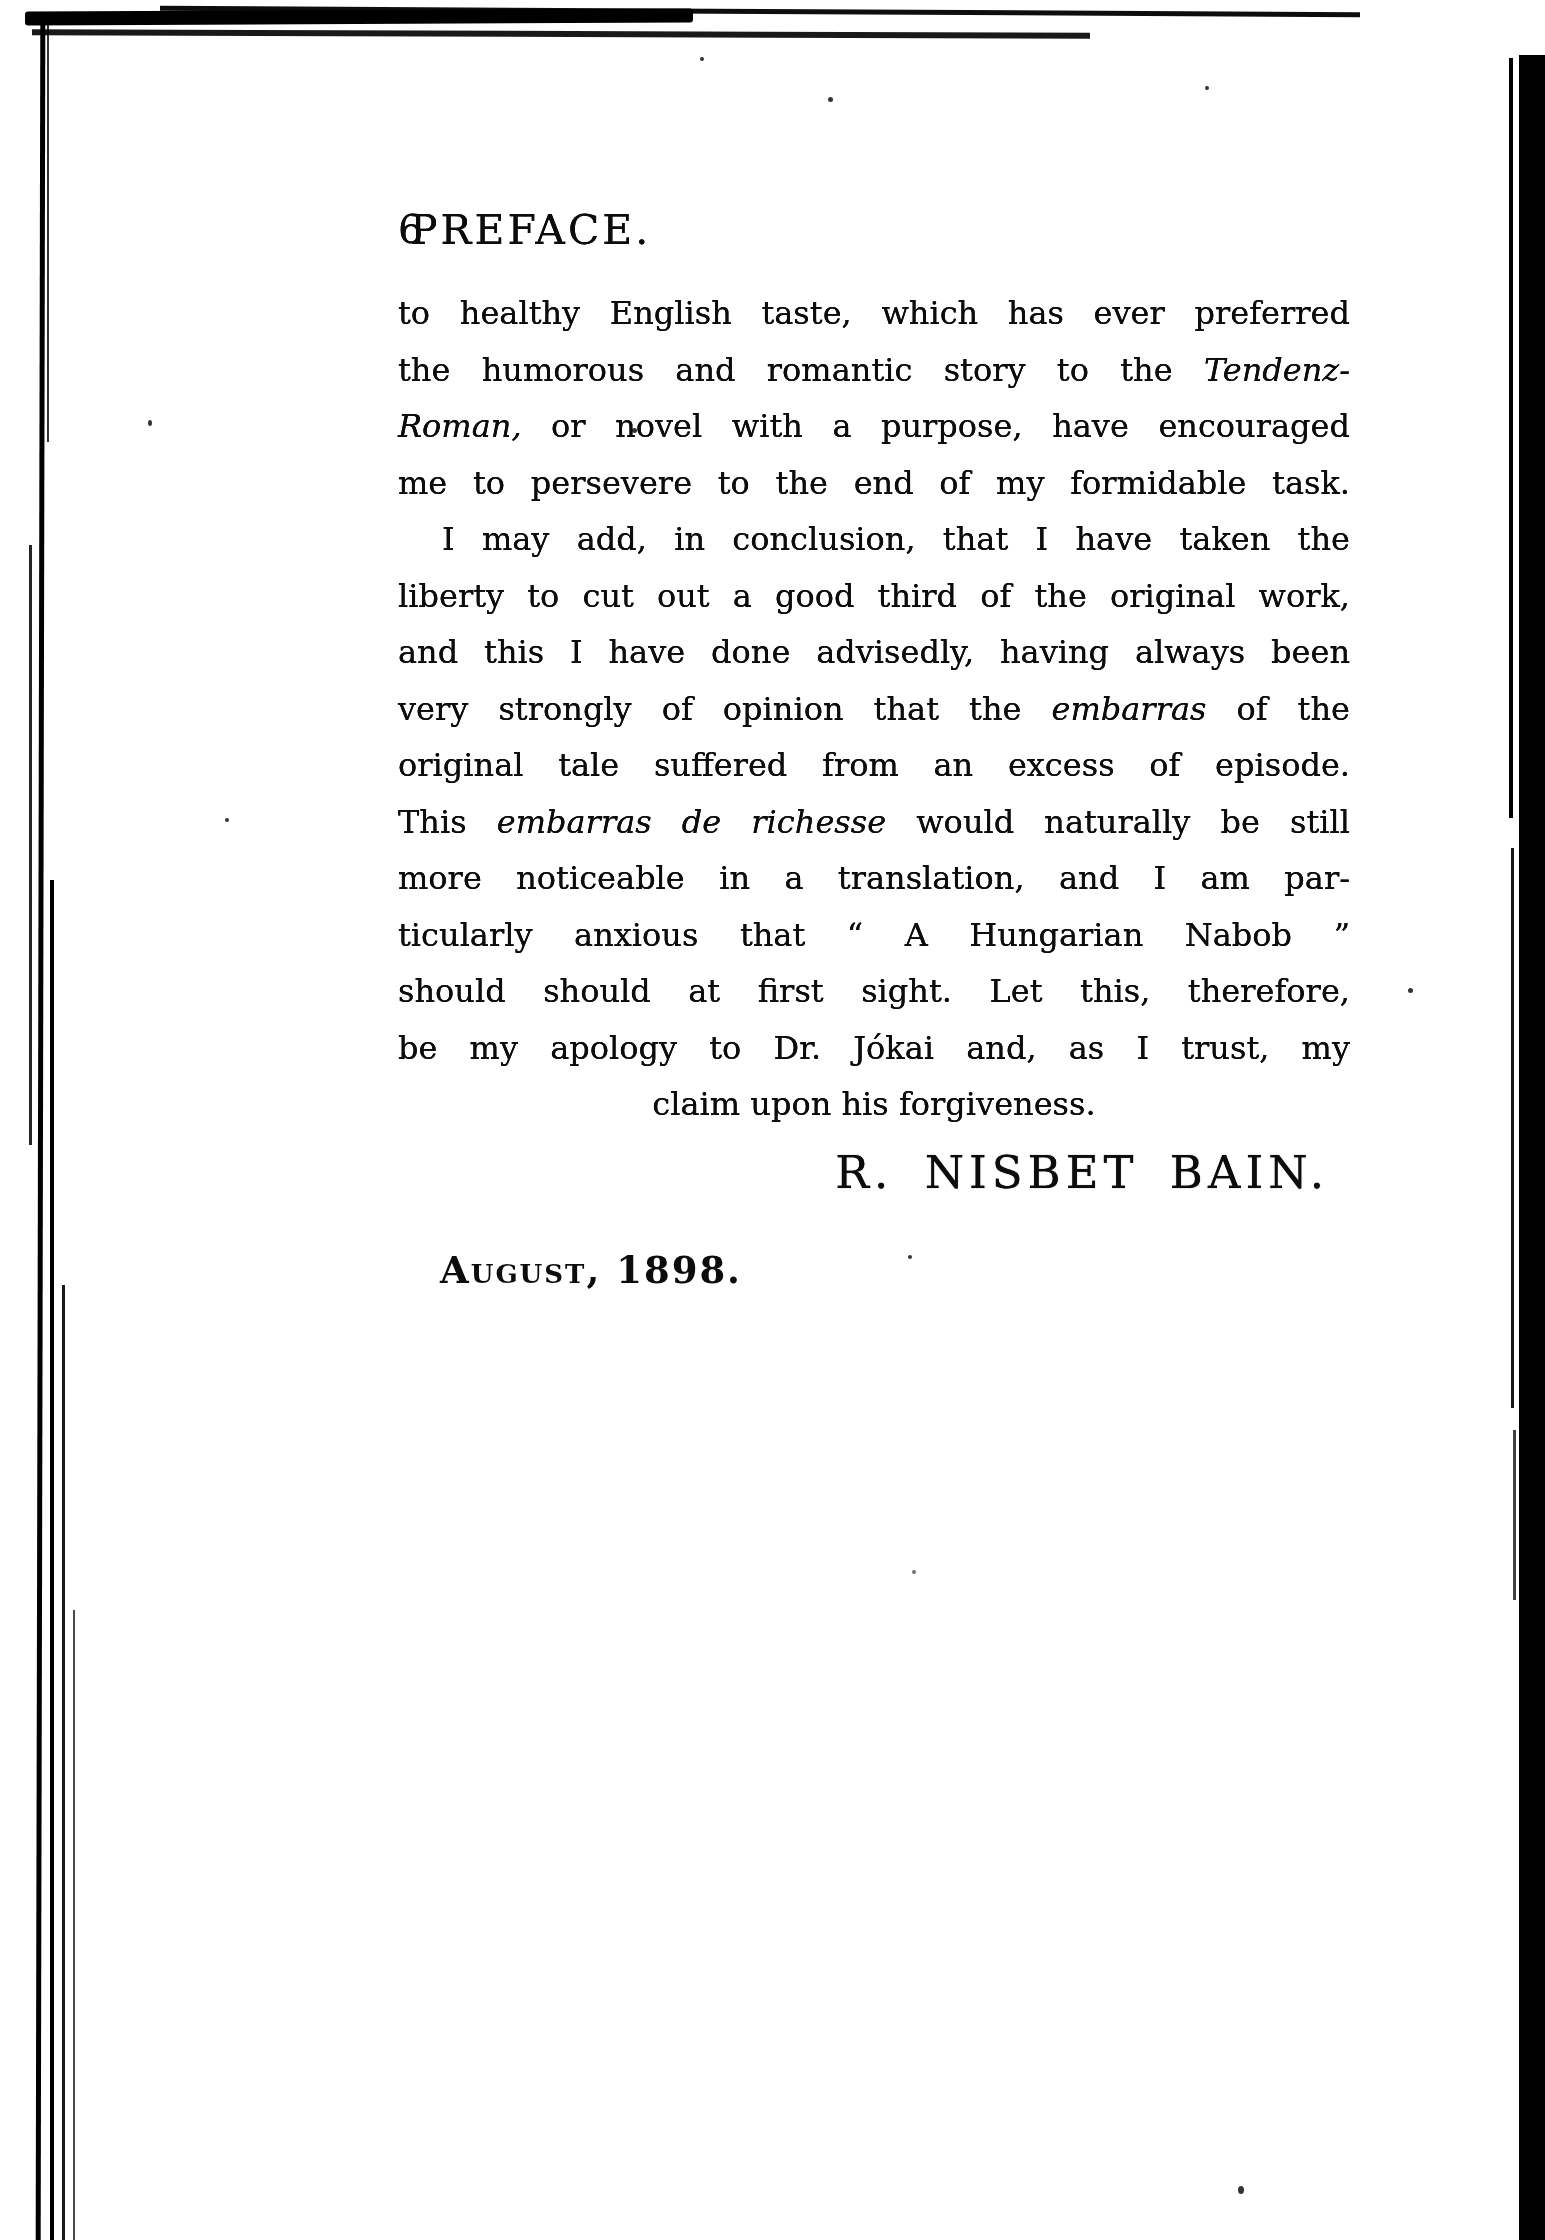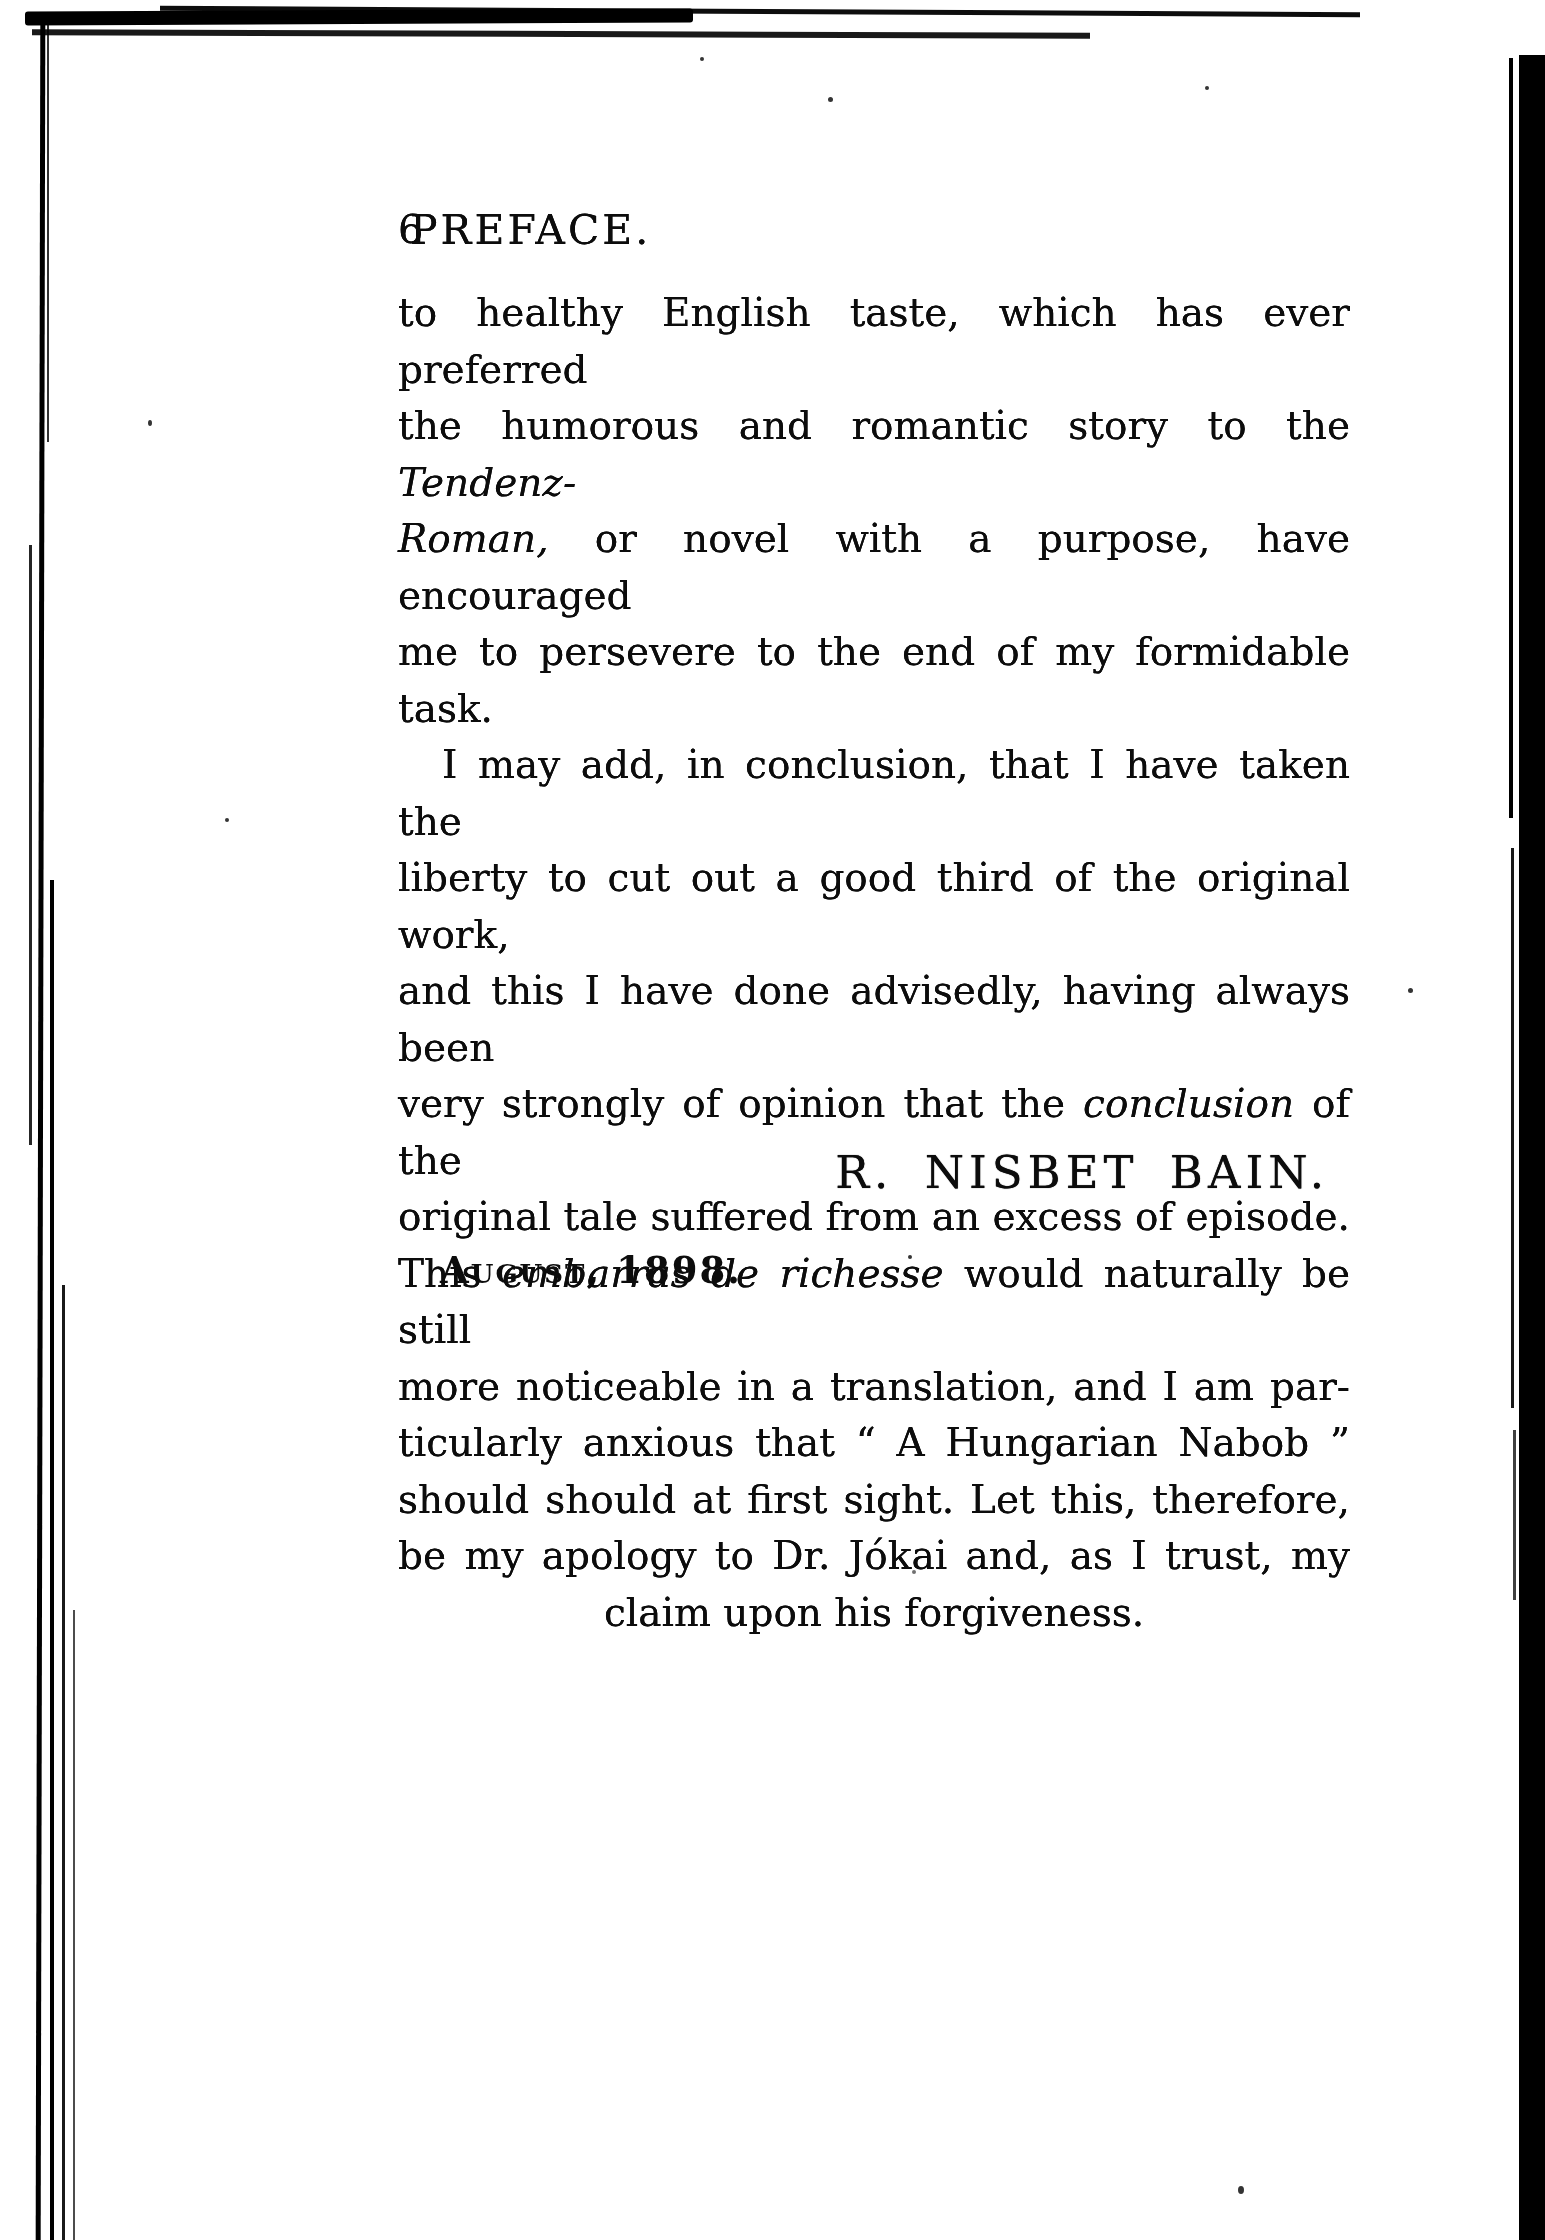--- a/index.html
+++ b/index.html
@@ -45,21 +45,21 @@
     position: absolute;
     left: 398px; top: 206px; width: 952px;
     transform: translateX(12px);
     font-size: 41px;
     letter-spacing: 3px;
     text-shadow: 0 0 0.6px #000;
   }
   .body-text {
     position: absolute;
     left: 398px; top: 285px; width: 952px;
-    font-size: 39px;
+    font-size: 32px;
     line-height: 56.5px;
     text-shadow: 0 0 0.5px #000;
   }
   .line { text-align: center; }
   .line.j { text-align: justify; text-align-last: justify; }
   .line.ind { text-indent: 44px; }
   .it { font-style: italic; }
 
   .signature {
     position: absolute;
@@ -115,21 +115,21 @@
   <div class="running-head">PREFACE.</div>
 
   <div class="body-text">
       <div class="line j"><span>to healthy English taste, which has ever preferred</span></div>
       <div class="line j"><span>the humorous and romantic story to the </span><span class="it">Tendenz-</span></div>
       <div class="line j"><span class="it">Roman,</span><span> or novel with a purpose, have encouraged</span></div>
       <div class="line j"><span>me to persevere to the end of my formidable task.</span></div>
       <div class="line j ind"><span>I may add, in conclusion, that I have taken the</span></div>
       <div class="line j"><span>liberty to cut out a good third of the original work,</span></div>
       <div class="line j"><span>and this I have done advisedly, having always been</span></div>
-      <div class="line j"><span>very strongly of opinion that the </span><span class="it">conclusion</span><span> of the</span></div>
+      <div class="line j"><span>very strongly of opinion that the </span><span class="it">embarras</span><span> of the</span></div>
       <div class="line j"><span>original tale suffered from an excess of episode.</span></div>
       <div class="line j"><span>This </span><span class="it">embarras de richesse</span><span> would naturally be still</span></div>
       <div class="line j"><span>more noticeable in a translation, and I am par-</span></div>
       <div class="line j"><span>ticularly anxious that “ A Hungarian Nabob ”</span></div>
       <div class="line j"><span>should should at first sight.  Let this, therefore,</span></div>
       <div class="line j"><span>be my apology to Dr. Jókai and, as I trust, my</span></div>
       <div class="line"><span>claim upon his forgiveness.</span></div>
     </div>
 
   <div class="signature">R. NISBET BAIN.</div>

